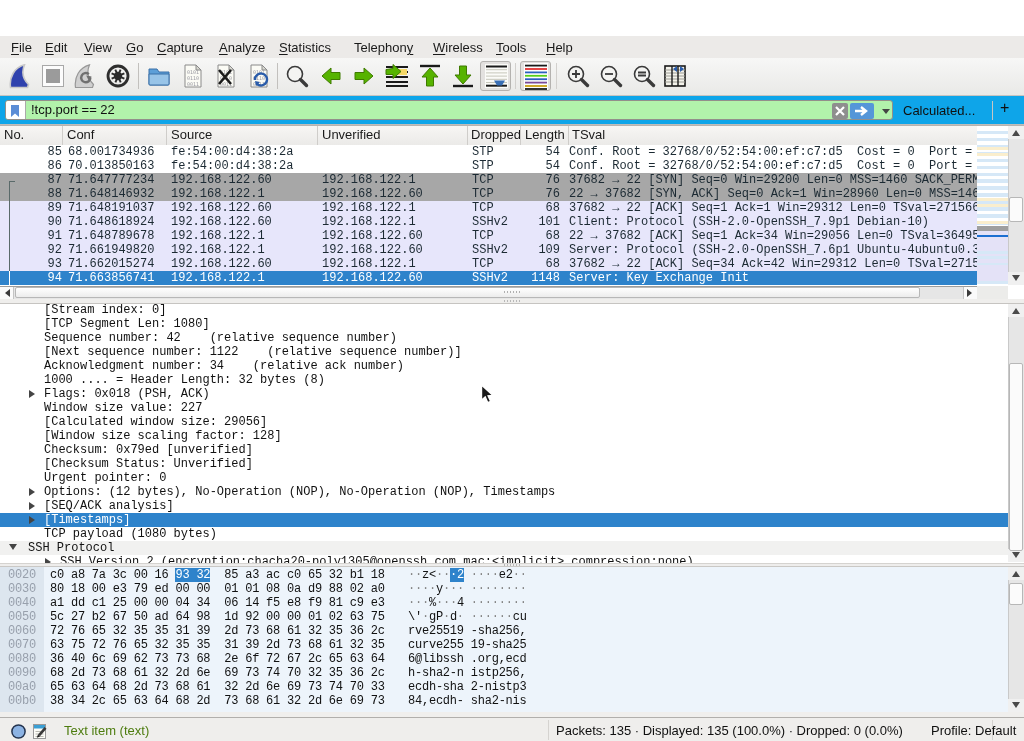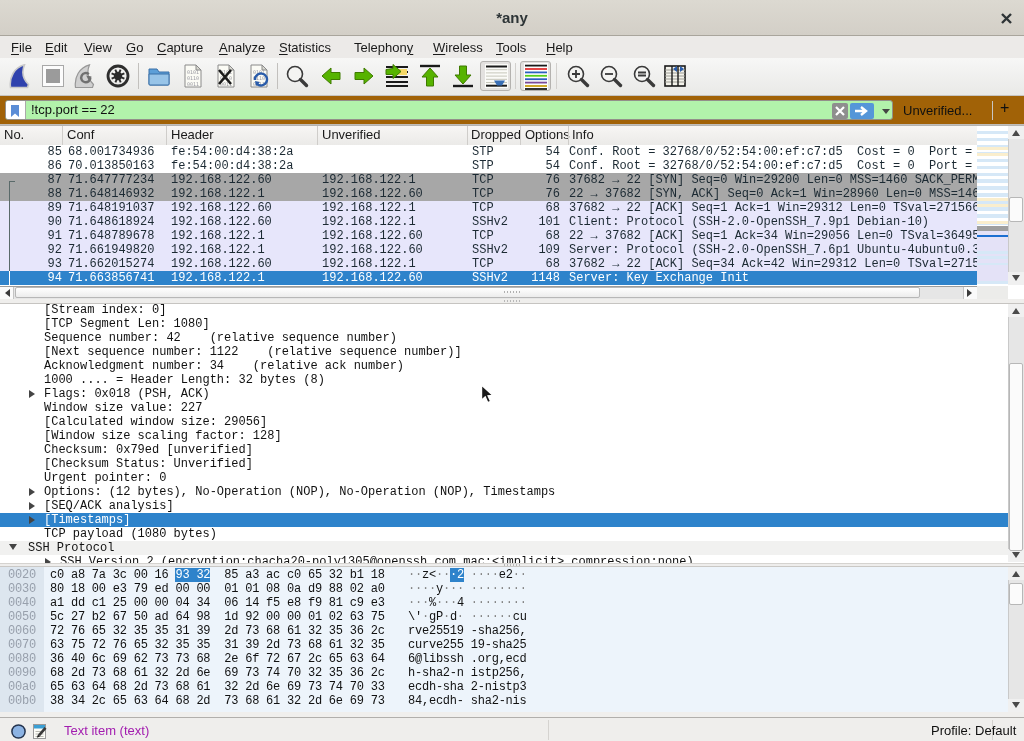--- a/index.html
+++ b/index.html
@@ -11,21 +11,21 @@
 #close{left:1000px;top:12px;width:13px;height:13px}
 
 #menubar{top:36px;left:0;width:1024px;height:22px;background:#eceae8;font-size:13px;color:#1a1a1a}
 #menubar span{position:absolute;top:4px}
 #menubar span u{text-decoration:underline;text-underline-offset:2px}
 
 #toolbar{top:58px;left:0;width:1024px;height:38px;background:linear-gradient(#f7f7f6,#e9e9e7);border-bottom:1px solid #c6c4c1}
 .tsep{position:absolute;top:5px;width:1px;height:26px;background:#c2c0bd}
 .tframe{position:absolute;top:3px;width:30px;height:30px;border:1px solid #b4b2af;border-radius:3px;background:#e3e1df}
 
-#filterbar{top:96px;left:0;width:1024px;height:29px;background:#a16207;border-bottom:1px solid #bfbdba}
+#filterbar{top:96px;left:0;width:1024px;height:29px;background:#0ea5e9;border-bottom:1px solid #bfbdba}
 #finput{left:5px;top:4px;width:888px;height:20px;background:#b2f2ab;border:1px solid #938f8a;border-radius:3px}
 #fbook{left:0px;top:0px;width:20px;height:18px;background:#fff;border-right:1px solid #aaa;border-radius:2px 0 0 2px}
 #ftext{left:25px;top:1px;font-size:13px;color:#101010}
 .fbtn{position:absolute;top:2px;height:16px;border-radius:2px}
 #fx{left:826px;width:16px;background:#8e8e8e}
 #fgo{left:844px;width:24px;background:#5596d8}
 #fdrop{left:876px;top:8px;width:0;height:0;border-left:4px solid transparent;border-right:4px solid transparent;border-top:5px solid #444}
 #fexpr{left:903px;top:7px;font-size:13px;color:#101010}
 #fsep{left:992px;top:5px;width:1px;height:19px;background:#c8c6c3}
 #fplus{left:1000px;top:3px;font-size:16px;color:#101010}
@@ -49,26 +49,20 @@
 #split2{top:563px;left:0;width:1024px;height:4px;background:#eeedec;border-top:1px solid #d5d3d0;border-bottom:1px solid #cac8c5}
 #hex{top:567px;left:0;width:1024px;height:145px;background:#edf4fb}
 #hex .mono{letter-spacing:-0.23px}
 #hexoff{left:0;top:0;width:44px;height:145px;background:#dde6ef}
 #statusbar{top:717px;left:0;width:1024px;height:24px;background:#efeeec;border-top:1px solid #b1afac}
 .dtri{position:absolute;width:0;height:0;border-top:4px solid transparent;border-bottom:4px solid transparent;border-left:6px solid #444}
 .gray{color:#858585}
 </style></head>
 <body>
 <div id="app">
-  <div id="titlebar" class="abs">
-      <div id="title" class="abs">*any</div>
-    <svg id="close" class="abs" viewBox="0 0 13 13">
-        <path d="M2 2 L11 11 M11 2 L2 11" stroke="#2e3436" stroke-width="2.4"></path>
-      </svg>
-  </div>
   <div id="menubar" class="abs">
       <span style="left:11px"><u>F</u>ile</span>
       <span style="left:45px"><u>E</u>dit</span>
       <span style="left:84px"><u>V</u>iew</span>
       <span style="left:126px"><u>G</u>o</span>
       <span style="left:157px"><u>C</u>apture</span>
       <span style="left:219px"><u>A</u>nalyze</span>
       <span style="left:279px"><u>S</u>tatistics</span>
       <span style="left:354px">Telephon<u>y</u></span>
       <span style="left:433px"><u>W</u>ireless</span>
@@ -235,27 +229,27 @@
           </svg></div>
       <div id="ftext" class="abs">!tcp.port == 22</div>
       <div id="fx" class="fbtn"><svg width="16" height="16">
             <path d="M4 4 L12 12 M12 4 L4 12" stroke="#fff" stroke-width="2.2"></path>
           </svg></div>
       <div id="fgo" class="fbtn"><svg width="24" height="16">
             <path d="M5 8 h10 M11 4 l5 4 l-5 4" stroke="#fff" stroke-width="2.4" fill="none"></path>
           </svg></div>
       <div id="fdrop" class="abs"></div>
     </div>
-    <div id="fexpr" class="abs">Unverified...</div>
+    <div id="fexpr" class="abs">Calculated...</div>
     <div id="fsep" class="abs"></div>
     <div id="fplus" class="abs">+</div>
   </div>
   <div id="plist" class="abs mono">
     <div id="phead" class="abs" style="font-family:'Liberation Sans'">
-      <div class="h" style="left:4px">No.</div><div class="h" style="left:67px">Conf</div><div class="h" style="left:171px">Header</div><div class="h" style="left:322px">Unverified</div><div class="h" style="left:471px">Dropped</div><div class="h" style="left:525px">Options</div><div class="h" style="left:572px">Info</div>
+      <div class="h" style="left:4px">No.</div><div class="h" style="left:67px">Conf</div><div class="h" style="left:171px">Source</div><div class="h" style="left:322px">Unverified</div><div class="h" style="left:471px">Dropped</div><div class="h" style="left:525px">Length</div><div class="h" style="left:572px">TSval</div>
       <div class="sep" style="left:62px"></div><div class="sep" style="left:166px"></div><div class="sep" style="left:317px"></div><div class="sep" style="left:467px"></div><div class="sep" style="left:520px"></div><div class="sep" style="left:568px"></div>
     </div>
     <div id="prows"><div class="prow" style="top:19px;background:#ffffff;color:#1c2a33"><div class="c-no">85</div><div class="c-ti">68.001734936</div><div class="c-so">fe:54:00:d4:38:2a</div><div class="c-de"></div><div class="c-pr">STP</div><div class="c-le">54</div><div class="c-in">Conf. Root = 32768/0/52:54:00:ef:c7:d5  Cost = 0  Port = 0x8001</div></div><div class="prow" style="top:33px;background:#ffffff;color:#1c2a33"><div class="c-no">86</div><div class="c-ti">70.013850163</div><div class="c-so">fe:54:00:d4:38:2a</div><div class="c-de"></div><div class="c-pr">STP</div><div class="c-le">54</div><div class="c-in">Conf. Root = 32768/0/52:54:00:ef:c7:d5  Cost = 0  Port = 0x8001</div></div><div class="prow" style="top:47px;background:#a7a7a7;color:#1c2a33"><div class="c-no">87</div><div class="c-ti">71.647777234</div><div class="c-so">192.168.122.60</div><div class="c-de">192.168.122.1</div><div class="c-pr">TCP</div><div class="c-le">76</div><div class="c-in">37682 → 22 [SYN] Seq=0 Win=29200 Len=0 MSS=1460 SACK_PERM=1</div></div><div class="prow" style="top:61px;background:#a7a7a7;color:#1c2a33"><div class="c-no">88</div><div class="c-ti">71.648146932</div><div class="c-so">192.168.122.1</div><div class="c-de">192.168.122.60</div><div class="c-pr">TCP</div><div class="c-le">76</div><div class="c-in">22 → 37682 [SYN, ACK] Seq=0 Ack=1 Win=28960 Len=0 MSS=1460</div></div><div class="prow" style="top:75px;background:#e7e6fb;color:#1c2a33"><div class="c-no">89</div><div class="c-ti">71.648191037</div><div class="c-so">192.168.122.60</div><div class="c-de">192.168.122.1</div><div class="c-pr">TCP</div><div class="c-le">68</div><div class="c-in">37682 → 22 [ACK] Seq=1 Ack=1 Win=29312 Len=0 TSval=2715669</div></div><div class="prow" style="top:89px;background:#e7e6fb;color:#1c2a33"><div class="c-no">90</div><div class="c-ti">71.648618924</div><div class="c-so">192.168.122.60</div><div class="c-de">192.168.122.1</div><div class="c-pr">SSHv2</div><div class="c-le">101</div><div class="c-in">Client: Protocol (SSH-2.0-OpenSSH_7.9p1 Debian-10)</div></div><div class="prow" style="top:103px;background:#e7e6fb;color:#1c2a33"><div class="c-no">91</div><div class="c-ti">71.648789678</div><div class="c-so">192.168.122.1</div><div class="c-de">192.168.122.60</div><div class="c-pr">TCP</div><div class="c-le">68</div><div class="c-in">22 → 37682 [ACK] Seq=1 Ack=34 Win=29056 Len=0 TSval=36495</div></div><div class="prow" style="top:117px;background:#e7e6fb;color:#1c2a33"><div class="c-no">92</div><div class="c-ti">71.661949820</div><div class="c-so">192.168.122.1</div><div class="c-de">192.168.122.60</div><div class="c-pr">SSHv2</div><div class="c-le">109</div><div class="c-in">Server: Protocol (SSH-2.0-OpenSSH_7.6p1 Ubuntu-4ubuntu0.3</div></div><div class="prow" style="top:131px;background:#e7e6fb;color:#1c2a33"><div class="c-no">93</div><div class="c-ti">71.662015274</div><div class="c-so">192.168.122.60</div><div class="c-de">192.168.122.1</div><div class="c-pr">TCP</div><div class="c-le">68</div><div class="c-in">37682 → 22 [ACK] Seq=34 Ack=42 Win=29312 Len=0 TSval=27156</div></div><div class="prow" style="top:145px;background:#2e83cb;color:#ffffff"><div class="c-no">94</div><div class="c-ti">71.663856741</div><div class="c-so">192.168.122.1</div><div class="c-de">192.168.122.60</div><div class="c-pr">SSHv2</div><div class="c-le">1148</div><div class="c-in">Server: Key Exchange Init</div></div><div class="abs" style="left:9px;top:55px;width:1px;height:90px;background:#5a6a6a"></div><div class="abs" style="left:9px;top:55px;width:6px;height:1px;background:#5a6a6a"></div><div class="abs" style="left:9px;top:145px;width:1px;height:14px;background:#ffffff"></div></div>
     <div id="minimap" class="abs" style="left:977px;top:1px;width:31px;height:160px"><div class="abs" style="left:0;top:0;width:31px;height:99px;background:repeating-linear-gradient(#ffffff 0,#ffffff 3.5px,#d6e8f7 3.5px,#d6e8f7 7px)"></div><div class="abs" style="left:0;top:20px;width:31px;height:3px;background:#faeecd"></div><div class="abs" style="left:0;top:26px;width:31px;height:3px;background:#faeecd"></div><div class="abs" style="left:0;top:71px;width:31px;height:3px;background:#faeecd"></div><div class="abs" style="left:0;top:77px;width:31px;height:3px;background:#faeecd"></div><div class="abs" style="left:0;top:94px;width:31px;height:3px;background:#faeecd"></div><div class="abs" style="left:0;top:99px;width:31px;height:5px;background:#9f9f9f"></div><div class="abs" style="left:0;top:104px;width:31px;height:50px;background:#e4e2f7"></div><div class="abs" style="left:0;top:108px;width:31px;height:2px;background:#1c6fd1"></div><div class="abs" style="left:0;top:124px;width:31px;height:3px;background:#d6e8f7"></div><div class="abs" style="left:0;top:129px;width:31px;height:3px;background:#d6e8f7"></div><div class="abs" style="left:0;top:136px;width:31px;height:2px;background:#d6e8f7"></div><div class="abs" style="left:0;top:154px;width:31px;height:3px;background:#d6e8f7"></div></div>
     <div id="pvsb" class="abs"></div>
     <div id="phsb" class="abs"></div>
   </div>
   <div id="detail" class="abs mono"><div id="drows"><div class="abs mono" style="left:44px;top:0px;color:#111">[Stream index: 0]</div><div class="abs mono" style="left:44px;top:14px;color:#111">[TCP Segment Len: 1080]</div><div class="abs mono" style="left:44px;top:28px;color:#111">Sequence number: 42    (relative sequence number)</div><div class="abs mono" style="left:44px;top:42px;color:#111">[Next sequence number: 1122    (relative sequence number)]</div><div class="abs mono" style="left:44px;top:56px;color:#111">Acknowledgment number: 34    (relative ack number)</div><div class="abs mono" style="left:44px;top:70px;color:#111">1000 .... = Header Length: 32 bytes (8)</div><div class="abs mono" style="left:44px;top:84px;color:#111">Flags: 0x018 (PSH, ACK)</div><div class="dtri" style="left:29px;top:87px"></div><div class="abs mono" style="left:44px;top:98px;color:#111">Window size value: 227</div><div class="abs mono" style="left:44px;top:112px;color:#111">[Calculated window size: 29056]</div><div class="abs mono" style="left:44px;top:126px;color:#111">[Window size scaling factor: 128]</div><div class="abs mono" style="left:44px;top:140px;color:#111">Checksum: 0x79ed [unverified]</div><div class="abs mono" style="left:44px;top:154px;color:#111">[Checksum Status: Unverified]</div><div class="abs mono" style="left:44px;top:168px;color:#111">Urgent pointer: 0</div><div class="abs mono" style="left:44px;top:182px;color:#111">Options: (12 bytes), No-Operation (NOP), No-Operation (NOP), Timestamps</div><div class="dtri" style="left:29px;top:185px"></div><div class="abs mono" style="left:44px;top:196px;color:#111">[SEQ/ACK analysis]</div><div class="dtri" style="left:29px;top:199px"></div><div class="abs" style="left:0;top:210px;width:1008px;height:14px;background:#2e83cb"></div><div class="abs mono" style="left:44px;top:210px;color:#fff">[Timestamps]</div><div class="dtri" style="left:29px;top:213px"></div><div class="abs mono" style="left:44px;top:224px;color:#111">TCP payload (1080 bytes)</div><div class="abs" style="left:0;top:238px;width:1008px;height:14px;background:#f1f1f0"></div><div class="abs mono" style="left:28px;top:238px;color:#111">SSH Protocol</div><div class="dtri" style="left:9px;top:241px;border-left:4px solid transparent;border-right:4px solid transparent;border-top:6px solid #444;border-bottom:none"></div><div class="abs mono" style="left:60px;top:252px;color:#111">SSH Version 2 (encryption:chacha20-poly1305@openssh.com mac:&lt;implicit&gt; compression:none)</div><div class="dtri" style="left:45px;top:255px"></div></div></div>
   <div id="split2" class="abs"></div>
   <div id="hex" class="abs mono"><div id="hexoff" class="abs"></div><div id="hrows"><div class="abs mono" style="left:8px;top:1px;color:#98a0ac">0020</div><div class="abs mono" style="left:50px;top:1px;color:#111">c0 a8 7a 3c 00 16 <span style="background:#2e83cb;color:#fff">93 32</span>  85 a3 ac c0 65 32 b1 18</div><div class="abs mono" style="left:408px;top:1px;color:#111"><span class="gray">·</span><span class="gray">·</span>z&lt;<span class="gray">·</span><span class="gray">·</span><span style="background:#2e83cb;color:#fff">·</span><span style="background:#2e83cb;color:#fff">2</span> <span class="gray">·</span><span class="gray">·</span><span class="gray">·</span><span class="gray">·</span>e2<span class="gray">·</span><span class="gray">·</span></div><div class="abs mono" style="left:8px;top:15px;color:#98a0ac">0030</div><div class="abs mono" style="left:50px;top:15px;color:#111">80 18 00 e3 79 ed 00 00  01 01 08 0a d9 88 02 a0</div><div class="abs mono" style="left:408px;top:15px;color:#111"><span class="gray">·</span><span class="gray">·</span><span class="gray">·</span><span class="gray">·</span>y<span class="gray">·</span><span class="gray">·</span><span class="gray">·</span> <span class="gray">·</span><span class="gray">·</span><span class="gray">·</span><span class="gray">·</span><span class="gray">·</span><span class="gray">·</span><span class="gray">·</span><span class="gray">·</span></div><div class="abs mono" style="left:8px;top:29px;color:#98a0ac">0040</div><div class="abs mono" style="left:50px;top:29px;color:#111">a1 dd c1 25 00 00 04 34  06 14 f5 e8 f9 81 c9 e3</div><div class="abs mono" style="left:408px;top:29px;color:#111"><span class="gray">·</span><span class="gray">·</span><span class="gray">·</span>%<span class="gray">·</span><span class="gray">·</span><span class="gray">·</span>4 <span class="gray">·</span><span class="gray">·</span><span class="gray">·</span><span class="gray">·</span><span class="gray">·</span><span class="gray">·</span><span class="gray">·</span><span class="gray">·</span></div><div class="abs mono" style="left:8px;top:43px;color:#98a0ac">0050</div><div class="abs mono" style="left:50px;top:43px;color:#111">5c 27 b2 67 50 ad 64 98  1d 92 00 00 01 02 63 75</div><div class="abs mono" style="left:408px;top:43px;color:#111">\'<span class="gray">·</span>gP<span class="gray">·</span>d<span class="gray">·</span> <span class="gray">·</span><span class="gray">·</span><span class="gray">·</span><span class="gray">·</span><span class="gray">·</span><span class="gray">·</span>cu</div><div class="abs mono" style="left:8px;top:57px;color:#98a0ac">0060</div><div class="abs mono" style="left:50px;top:57px;color:#111">72 76 65 32 35 35 31 39  2d 73 68 61 32 35 36 2c</div><div class="abs mono" style="left:408px;top:57px;color:#111">rve25519 -sha256,</div><div class="abs mono" style="left:8px;top:71px;color:#98a0ac">0070</div><div class="abs mono" style="left:50px;top:71px;color:#111">63 75 72 76 65 32 35 35  31 39 2d 73 68 61 32 35</div><div class="abs mono" style="left:408px;top:71px;color:#111">curve255 19-sha25</div><div class="abs mono" style="left:8px;top:85px;color:#98a0ac">0080</div><div class="abs mono" style="left:50px;top:85px;color:#111">36 40 6c 69 62 73 73 68  2e 6f 72 67 2c 65 63 64</div><div class="abs mono" style="left:408px;top:85px;color:#111">6@libssh .org,ecd</div><div class="abs mono" style="left:8px;top:99px;color:#98a0ac">0090</div><div class="abs mono" style="left:50px;top:99px;color:#111">68 2d 73 68 61 32 2d 6e  69 73 74 70 32 35 36 2c</div><div class="abs mono" style="left:408px;top:99px;color:#111">h-sha2-n istp256,</div><div class="abs mono" style="left:8px;top:113px;color:#98a0ac">00a0</div><div class="abs mono" style="left:50px;top:113px;color:#111">65 63 64 68 2d 73 68 61  32 2d 6e 69 73 74 70 33</div><div class="abs mono" style="left:408px;top:113px;color:#111">ecdh-sha 2-nistp3</div><div class="abs mono" style="left:8px;top:127px;color:#98a0ac">00b0</div><div class="abs mono" style="left:50px;top:127px;color:#111">38 34 2c 65 63 64 68 2d  73 68 61 32 2d 6e 69 73</div><div class="abs mono" style="left:408px;top:127px;color:#111">84,ecdh- sha2-nis</div></div><div id="hvsb" class="abs"></div></div>
@@ -271,22 +265,23 @@
         <rect x="0.5" y="0.5" width="12" height="14" fill="#fdfdf8" stroke="#999"></rect>
         <rect x="1" y="1" width="11" height="3.5" fill="#3b9fd4"></rect>
         <g stroke="#b9b9b1" stroke-width="1">
           <path d="M2.5 7.5 h8"></path>
           <path d="M2.5 10 h8"></path>
           <path d="M2.5 12.5 h8"></path>
         </g>
         <path d="M5 10.5 L11.5 3 L13.5 4.8 L7 12.2 z" fill="#3a3a3a"></path>
         <path d="M5 10.5 l-1.2 3.2 l3.2 -1.2 z" fill="#1a1a1a"></path>
       </svg>
-    <div class="abs" style="left:64px;top:5px;font-size:13px;color:#a21caf">Text item (text)</div>
+    <div class="abs" style="left:64px;top:5px;font-size:13px;color:#4d7c0f">Text item (text)</div>
     <div class="abs" style="left:548px;top:2px;width:1px;height:20px;background:#d5d3d0"></div>
+      <div class="abs" style="left:556px;top:5px;font-size:13px;color:#101010">Packets: 135 · Displayed: 135 (100.0%) · Dropped: 0 (0.0%)</div>
     <div class="abs" style="left:992px;top:2px;width:1px;height:20px;background:#d5d3d0"></div>
     <div class="abs" style="left:931px;top:5px;font-size:13px;color:#101010">Profile: Default</div>
   </div>
 <div class="abs" style="left:0;top:0">
       <div class="abs" style="left:1008px;top:126px;width:16px;height:159px;background:#e6e6e6;border-left:1px solid #c9c9c9"></div>
       <div class="abs" style="left:1008px;top:126px;width:16px;height:13px;background:#f0f0f0"></div>
       <div class="abs" style="left:1012px;top:130px;width:0;height:0;border-left:4.5px solid transparent;border-right:4.5px solid transparent;border-bottom:6px solid #4a4a4a"></div>
       <div class="abs" style="left:1008px;top:272px;width:16px;height:13px;background:#f0f0f0"></div>
       <div class="abs" style="left:1012px;top:275px;width:0;height:0;border-left:4.5px solid transparent;border-right:4.5px solid transparent;border-top:6px solid #4a4a4a"></div>
       <div class="sbthumb" style="left:1009px;top:197px;width:14px;height:25px"></div>

